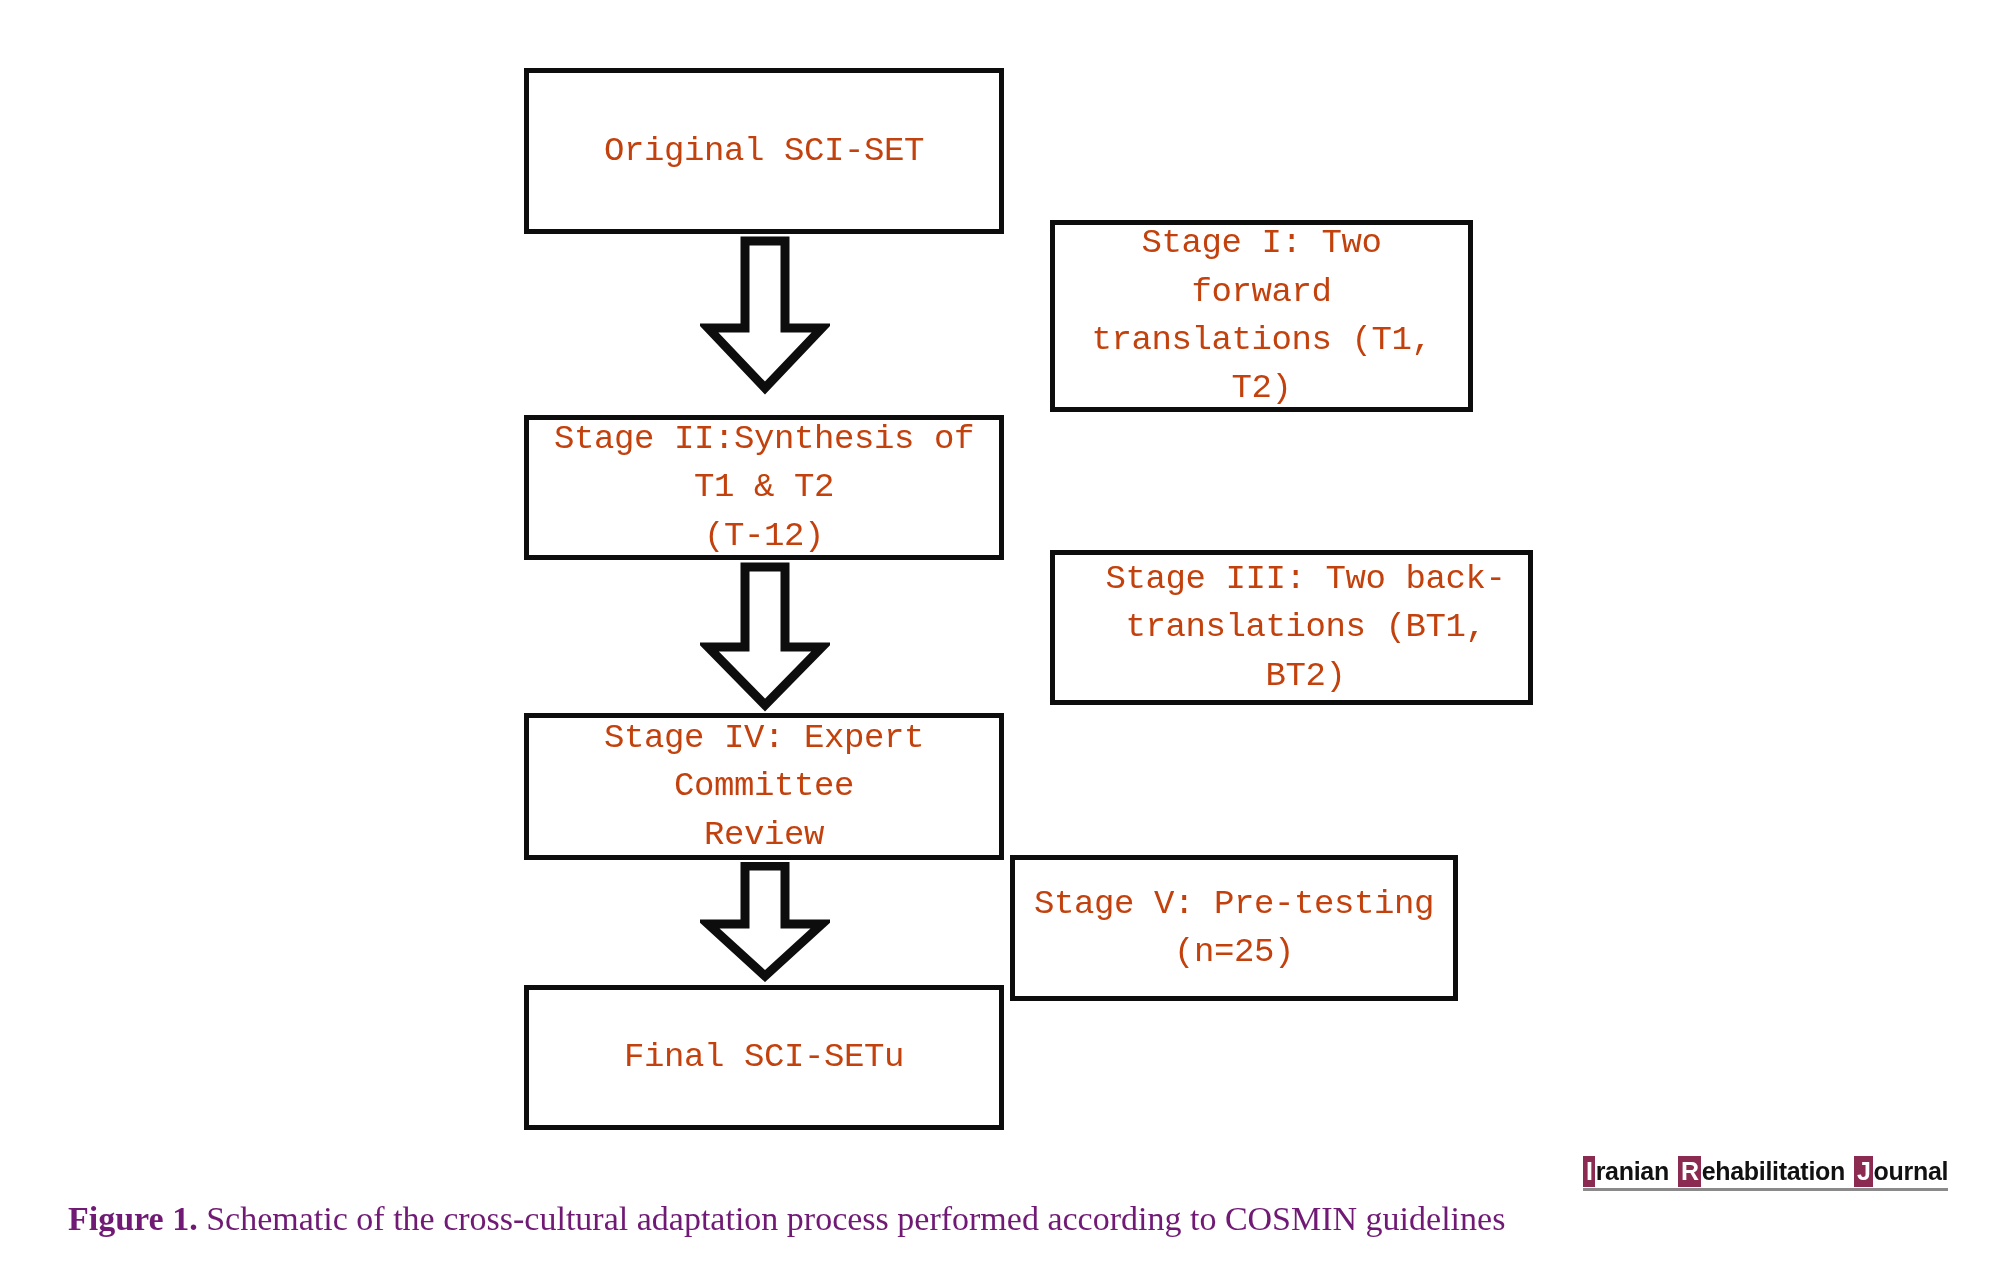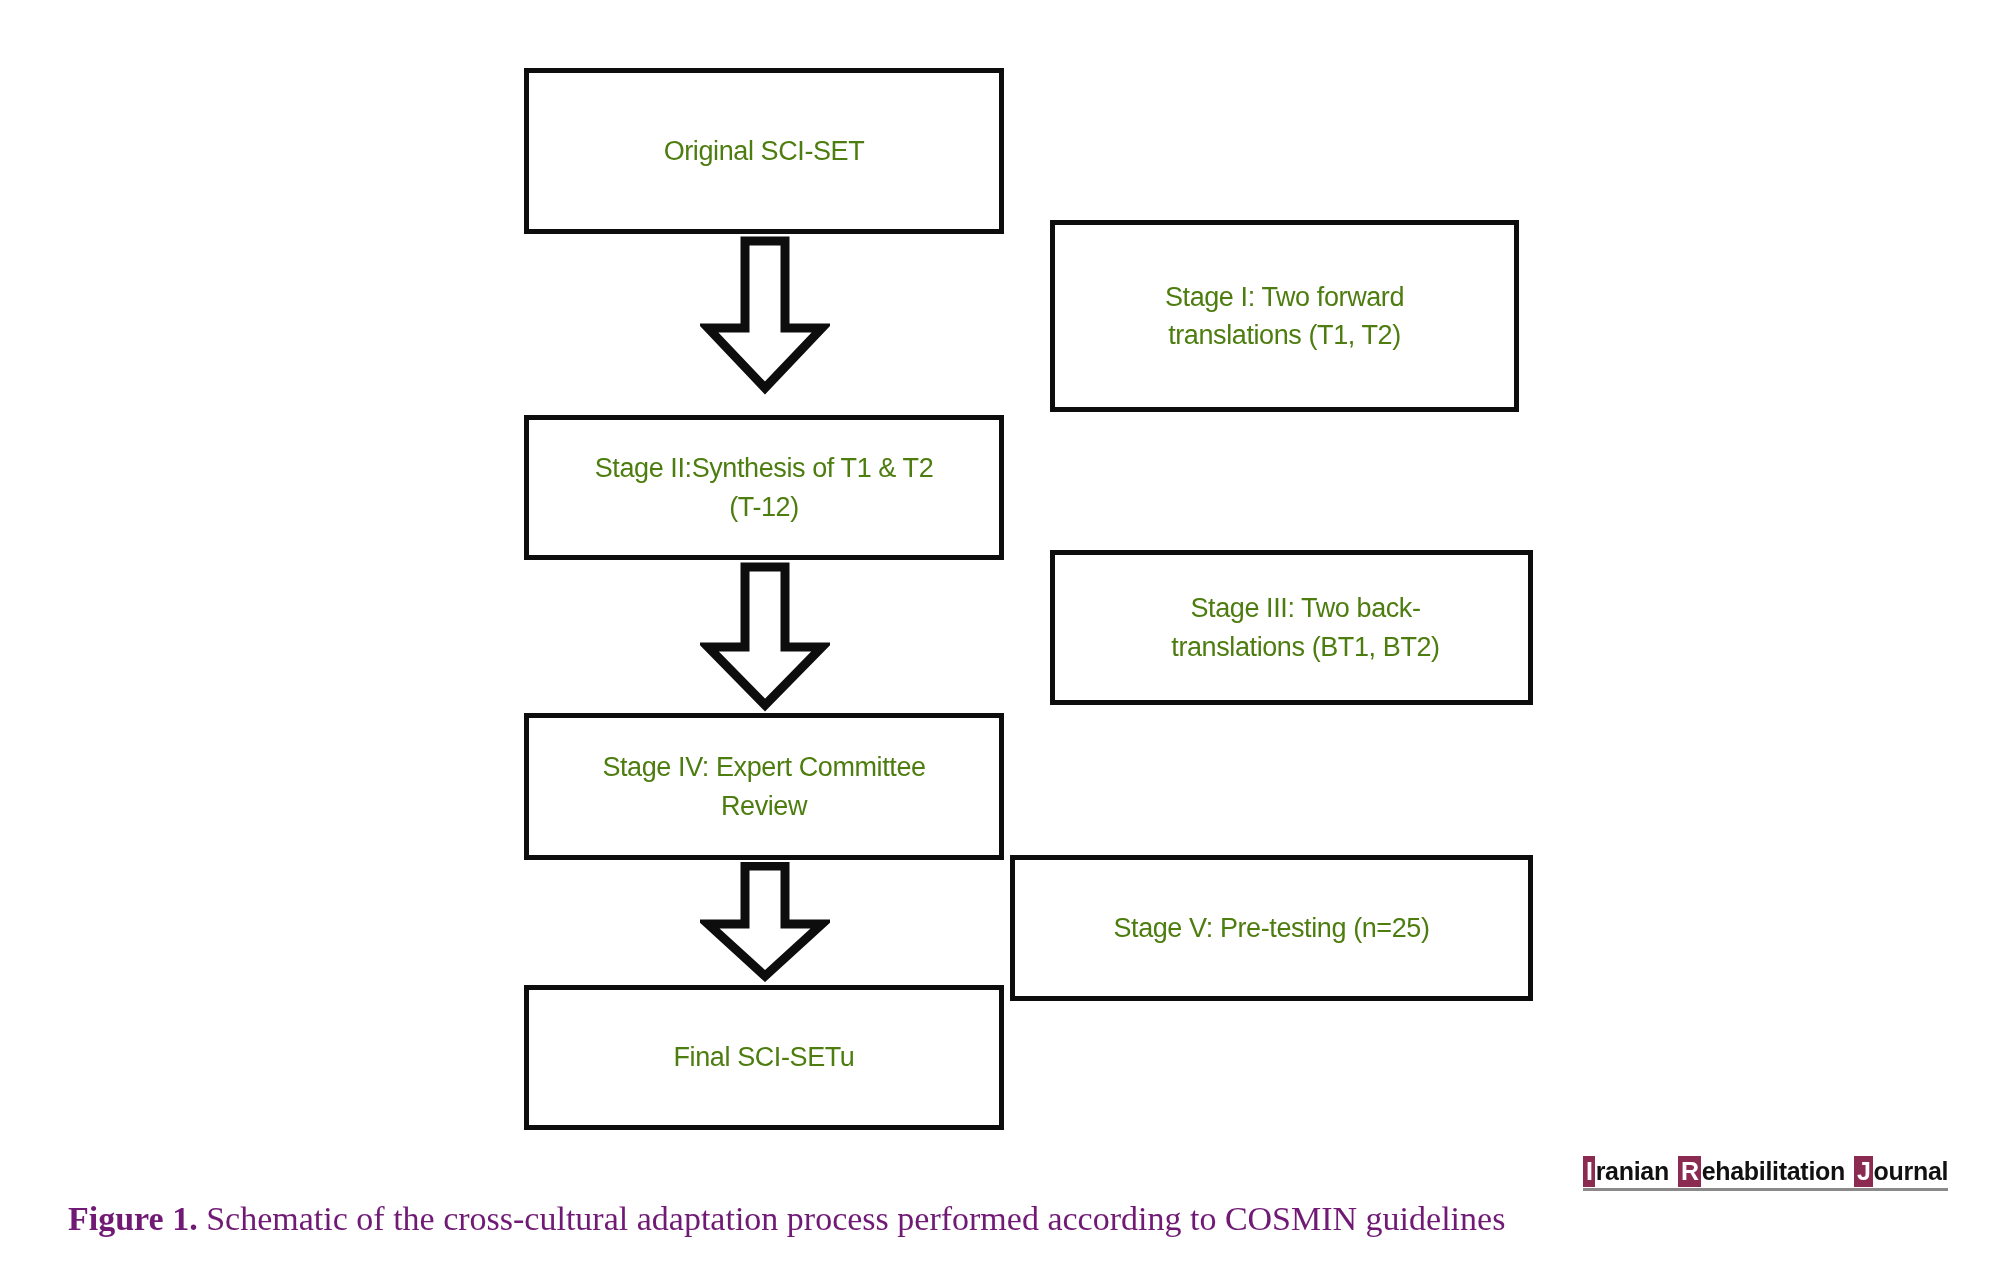--- a/index.html
+++ b/index.html
@@ -28,38 +28,38 @@
     position: absolute;
     border: 5px solid #0d0d0d;
     background: #ffffff;
     box-sizing: border-box;
     display: flex;
     align-items: center;
     justify-content: center;
     text-align: center;
   }
   .flow-box .box-label {
-    font-family: Liberation Sans, sans-serif;
-    font-size: 27px;
+    font-family: Liberation Mono, monospace;
+    font-size: 34px;
     line-height: 1.42;
-    color: #4d7c0f;
+    color: #c2410c;
     letter-spacing: -0.4px;
     padding: 0 12px;
     white-space: pre-line;
   }
 
   
   #box-original      { left: 524px; top: 68px;  width: 480px; height: 166px; }
   #box-stage2        { left: 524px; top: 415px; width: 480px; height: 145px; justify-content: center; }
   #box-stage4        { left: 524px; top: 713px; width: 480px; height: 147px; }
   #box-final         { left: 524px; top: 985px; width: 480px; height: 145px; }
 
-  #box-stage1        { left: 1050px; top: 220px; width: 469px; height: 192px; }
+  #box-stage1        { left: 1050px; top: 220px; width: 423px; height: 192px; }
   #box-stage3        { left: 1050px; top: 550px; width: 483px; height: 155px; padding-left: 28px; }
-  #box-stage5        { left: 1010px; top: 855px; width: 523px; height: 146px; align-items: center; }
+  #box-stage5        { left: 1010px; top: 855px; width: 448px; height: 146px; align-items: center; }
 
   
   .block-arrow {
     position: absolute;
   }
   .block-arrow svg { display: block; }
 
   #arrow-1 { left: 700px; top: 236px; }
   #arrow-2 { left: 700px; top: 562px; }
   #arrow-3 { left: 700px; top: 862px; }

